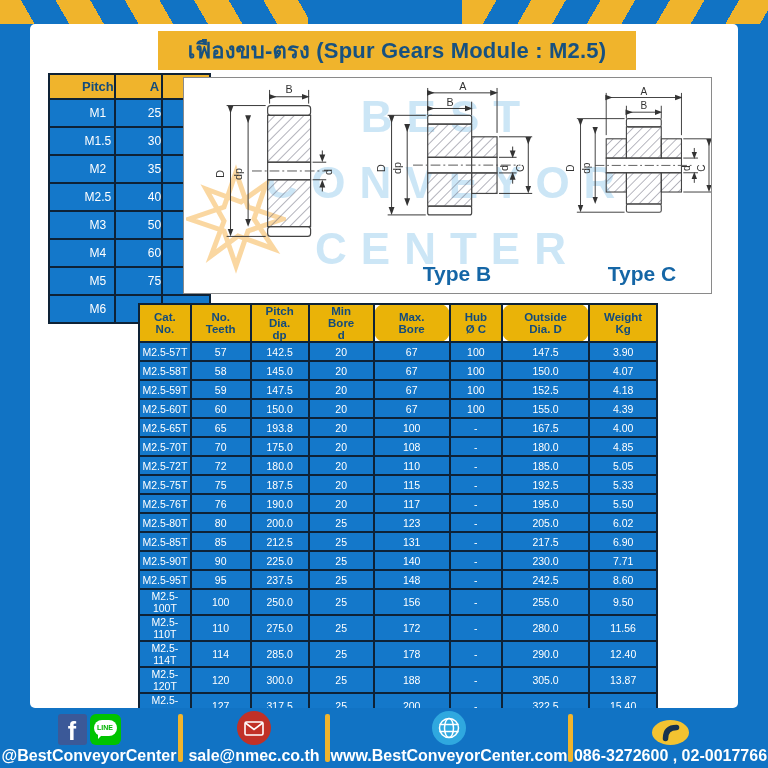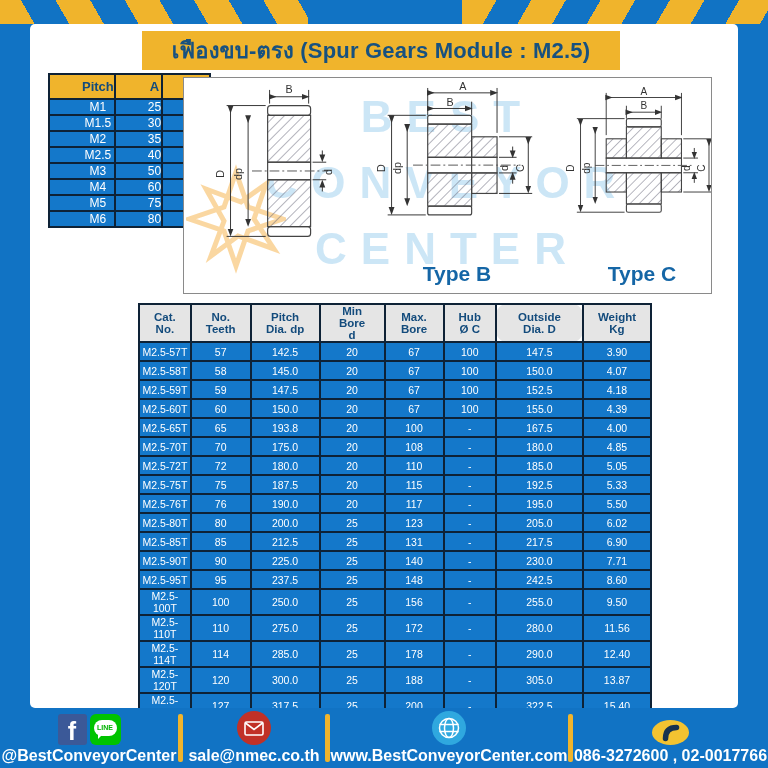--- a/index.html
+++ b/index.html
@@ -9,52 +9,52 @@
 
   
   .hazard { position:absolute; top:0; height:24px; }
   .hazard-left  { left:0;  width:308px; background:repeating-linear-gradient(60deg,#F0B42C 0 30px,#1173C4 30px 60px); }
   .hazard-right { right:0; width:306px; background:repeating-linear-gradient(120deg,#F0B42C 0 30px,#1173C4 30px 60px); }
 
   
   .card { position:absolute; left:30px; top:24px; width:708px; height:684px; background:#FFFFFF; border-radius:5px; }
 
   
-  .title-banner { position:absolute; left:142px; top:31px; width:478px; height:39px;
+  .title-banner { position:absolute; left:158px; top:31px; width:478px; height:39px;
     background:#F0B42C; display:flex; align-items:center; justify-content:center;
     color:#175180; font-weight:bold; font-size:22px; letter-spacing:.2px; }
 
   
   .pitch-table { position:absolute; left:48px; top:73px; border-collapse:collapse; table-layout:fixed; }
   .pitch-table th, .pitch-table td { border:2px solid #0E2236; text-align:center; vertical-align:middle;padding-left:32px; }
   .pitch-table th { background:#F0B42C; color:#134B7C; font-size:13px; font-weight:bold; height:25px; }
-  .pitch-table td { background:#1478CA; color:#FFFFFF; font-size:12px; height:16px; }
+  .pitch-table td { background:#1478CA; color:#FFFFFF; font-size:12px; height:28px; }
   .pitch-table th:nth-child(1){ width:52px; } .pitch-table th:nth-child(2){ width:38px; } .pitch-table th:nth-child(3){ width:38px; }
 
   
   .panel { position:absolute; left:183px; top:77px; width:529px; height:217px; background:#fff; border:1px solid #8a8a8a; overflow:hidden; }
   .watermark { position:absolute; left:0; top:6px; width:100%; text-align:center;
     font-weight:bold; font-size:44px; line-height:66px; letter-spacing:14px;
     color:rgba(120,190,232,0.38); pointer-events:none; }
   .wm-logo { position:absolute; left:2px; top:86px; opacity:.45; }
   .drawing { position:absolute; top:4px; text-align:center; }
   .drawing .dlabel { font-size:21px; font-weight:bold; color:#1566A6; margin-top:0; }
   .dw-a { left:25px;  width:170px; }
   .dw-b { left:188px; width:170px; }
   .dw-c { left:378px; width:160px; }
   .tech text { font-size:11px; fill:#333; }
 
   
   .main-table { position:absolute; left:138px; top:303px; border-collapse:collapse; table-layout:fixed; }
   .main-table th, .main-table td { border:2px solid #0E2236; text-align:center; vertical-align:middle; }
-  .main-table th { background:#e5e5e5; color:#134B7C; font-size:11.5px; font-weight:bold; height:24px; padding:0 14px; }
+  .main-table th { background:#eab308; color:#134B7C; font-size:11.5px; font-weight:bold; height:24px; padding:0 14px; }
   .main-table td { background:#1478CA; color:#FFFFFF; font-size:10.5px; height:19px; }
   .main-table th:nth-child(1){width:48px;} .main-table th:nth-child(2){width:56px;}
-  .main-table th:nth-child(3){width:69px;} .main-table th:nth-child(4){width:65px;}
-  .main-table th:nth-child(5){width:59px;} .main-table th:nth-child(6){width:51px;}
+  .main-table th:nth-child(3){width:58px;} .main-table th:nth-child(4){width:65px;}
+  .main-table th:nth-child(5){width:76px;border-radius:11px;} .main-table th:nth-child(6){width:51px;}
   .main-table th:nth-child(7){width:87px;border-radius:11px;} .main-table th:nth-child(8){width:60px;}
 
   
   .footer { position:absolute; left:0; bottom:0; width:768px; height:60px; background:#1173C4;
     display:flex; align-items:stretch; }
   .f-sec { display:flex; flex-direction:column; align-items:center; justify-content:flex-end; padding-bottom:3px; }
   .f-sec .icons { display:flex; gap:3px; align-items:center; margin-bottom:2px; }
   .f-label { color:#FFFFFF; font-weight:bold; font-size:16px; white-space:nowrap; }
   .f-div { width:5px; height:48px; background:#F0B42C; align-self:center; border-radius:2px; }
   .sec-social { width:178px; } .sec-email { width:142px; } .sec-web { width:238px; } .sec-phone { flex:1;margin-top:12px; }

